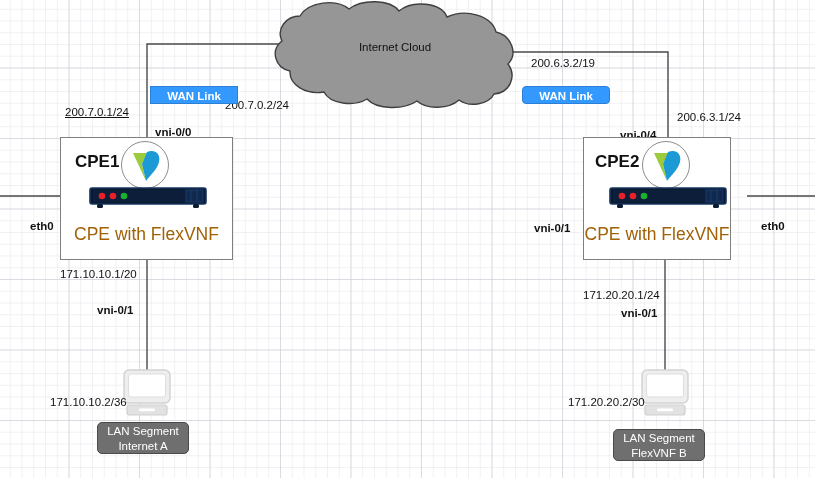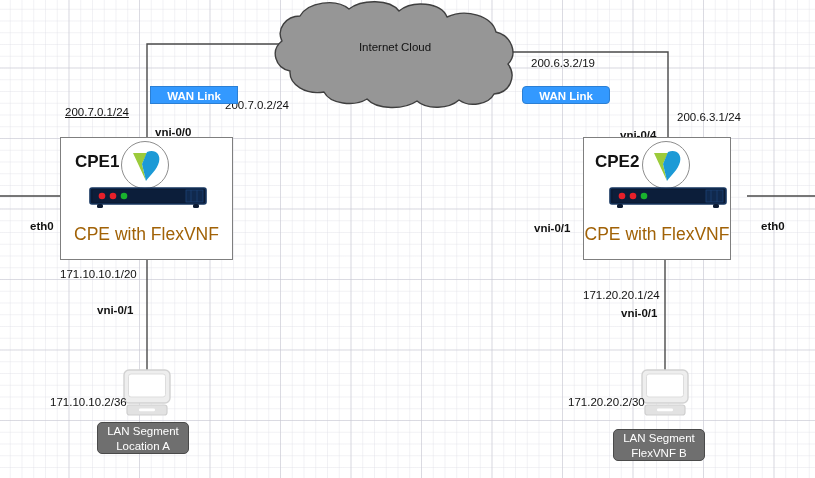--- a/index.html
+++ b/index.html
@@ -265,21 +265,21 @@
       <rect x="6.5" y="5" width="37" height="23" rx="2.5" fill="#ffffff" stroke="#dddddd" stroke-width="1"></rect>
       <rect x="5" y="36" width="40" height="10" rx="2.5" fill="#e2e2e2" stroke="#cfcfcf" stroke-width="1.2"></rect>
       <rect x="17" y="39.5" width="16" height="2.8" rx="1.2" fill="#ffffff"></rect>
     </svg>
   </div>
 
   <div class="ip-label" style="left:50px;top:396px;">171.10.10.2/36</div>
 
   <div class="lan-chip" style="left:97px;top:422px;">
     <span>LAN Segment</span>
-    <span>Location A</span>
+    <span>Internet A</span>
   </div>
 
   <div class="monitor" style="left:640px;top:369px;">
     <svg viewBox="0 0 50 48" width="50" height="48">
       <rect x="2" y="1" width="46" height="33" rx="5" fill="#eeeeee" stroke="#d2d2d2" stroke-width="1.4"></rect>
       <rect x="6.5" y="5" width="37" height="23" rx="2.5" fill="#ffffff" stroke="#dddddd" stroke-width="1"></rect>
       <rect x="5" y="36" width="40" height="10" rx="2.5" fill="#e2e2e2" stroke="#cfcfcf" stroke-width="1.2"></rect>
       <rect x="17" y="39.5" width="16" height="2.8" rx="1.2" fill="#ffffff"></rect>
     </svg>
   </div>

